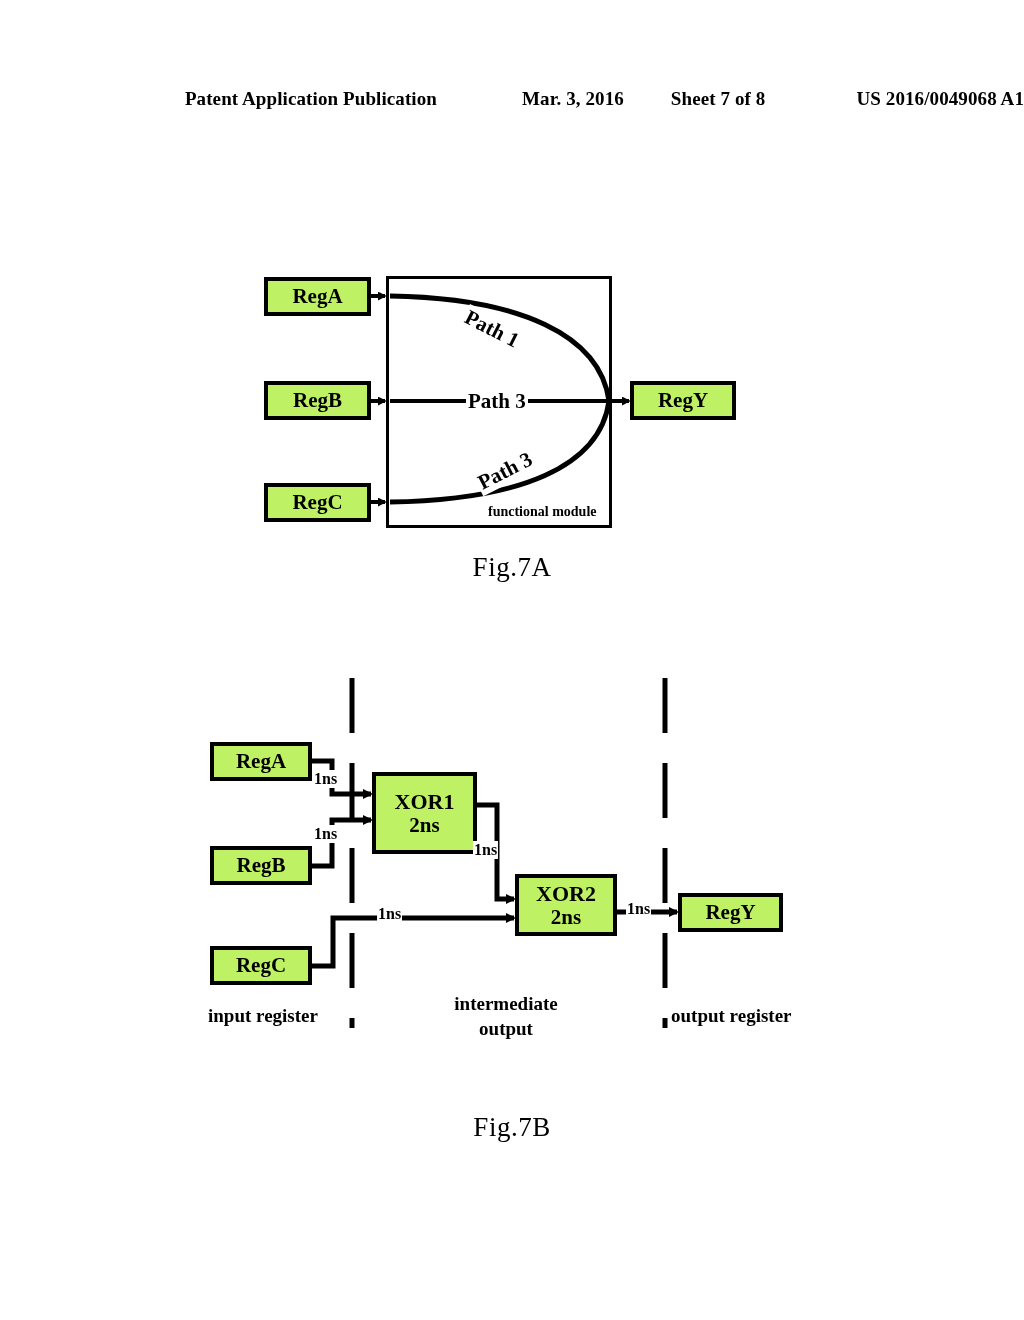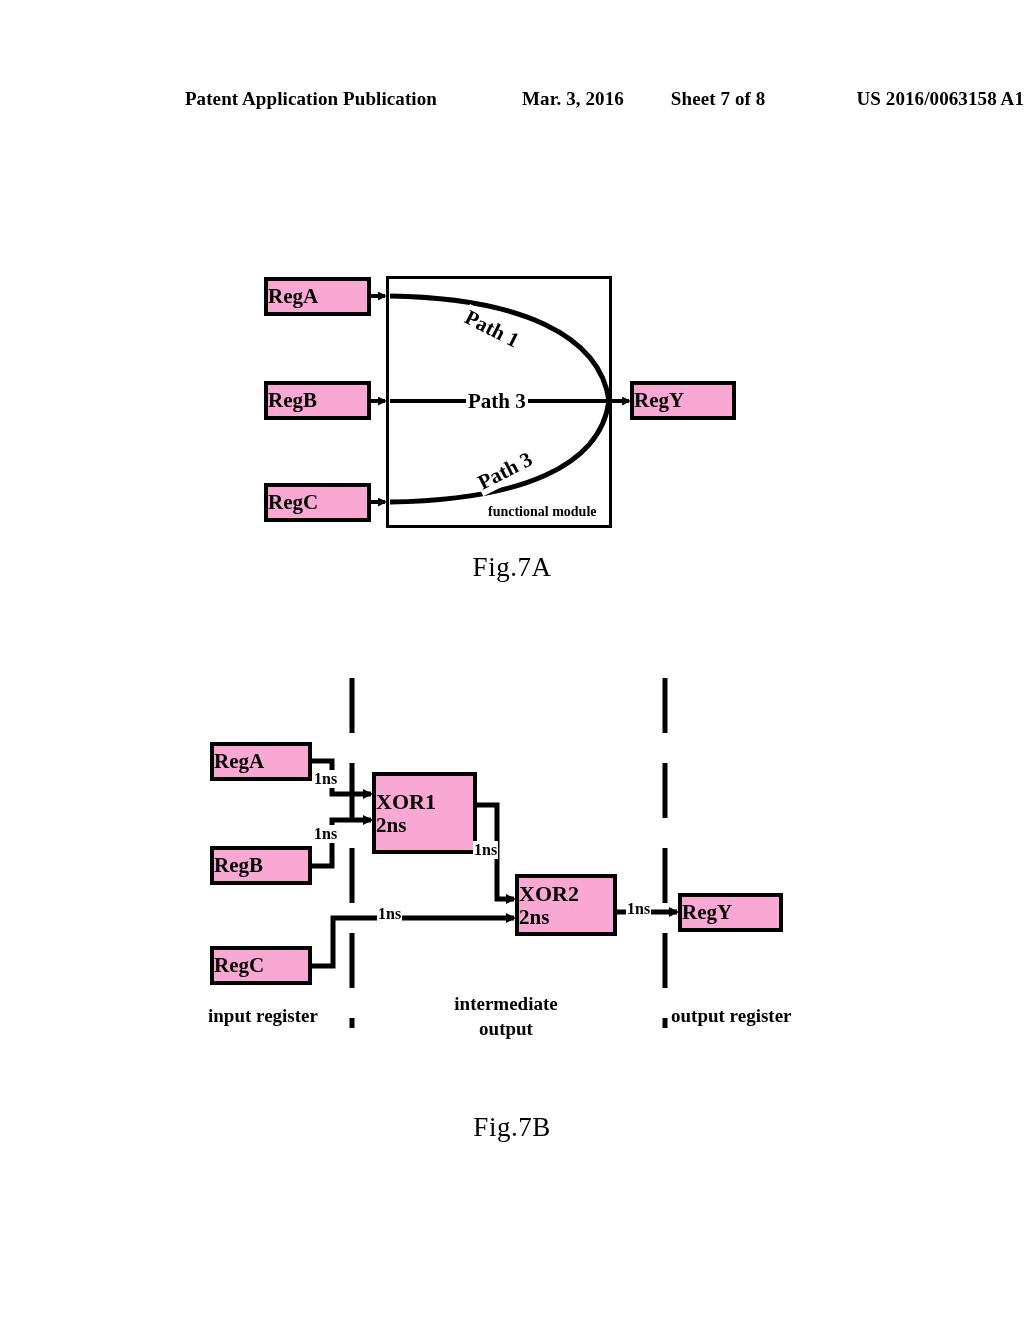--- a/index.html
+++ b/index.html
@@ -44,24 +44,24 @@
     width: 1024px;
   }
   .fig-a-canvas { top: 250px; height: 320px; }
   .fig-b-canvas { top: 660px; height: 400px; }
 
   
   .box {
     position: absolute;
     box-sizing: border-box;
     border: 4px solid #000;
-    background: #f9a8d4;
+    background: #bef264;
     display: flex;
     flex-direction: column;
-    align-items: flex-start;
+    align-items: center;
     justify-content: center;
     font-weight: bold;
     font-family: "Liberation Serif", "DejaVu Serif", serif;
     line-height: 1.05;
   }
   .box.reg { font-size: 21px; }
   .box.gate { font-size: 22px; }
   .box.gate .gate-delay { font-size: 21px; }
 
   
@@ -126,21 +126,21 @@
   .cap-a { top: 552px; }
   .cap-b { top: 1112px; }
 </style>
 </head>
 <body>
 
 <div class="page-header">
   <span class="hdr-pub">Patent Application Publication</span>
   <span class="hdr-date">Mar. 3, 2016</span>
   <span class="hdr-sheet">Sheet 7 of 8</span>
-  <span class="hdr-num">US 2016/0063158 A1</span>
+  <span class="hdr-num">US 2016/0049068 A1</span>
 </div>
 
 <div class="fig-canvas fig-a-canvas">
 
   <div class="module-outline" style="left:386px; top:26px; width:226px; height:252px;"></div>
   <div class="module-caption" style="left:488px; top:254px;">functional module</div>
 
   <svg class="wire-layer" height="320">
     <defs>
       <marker id="arrA" markerWidth="9" markerHeight="9" refX="7.2" refY="4.5" orient="auto" markerUnits="userSpaceOnUse">

